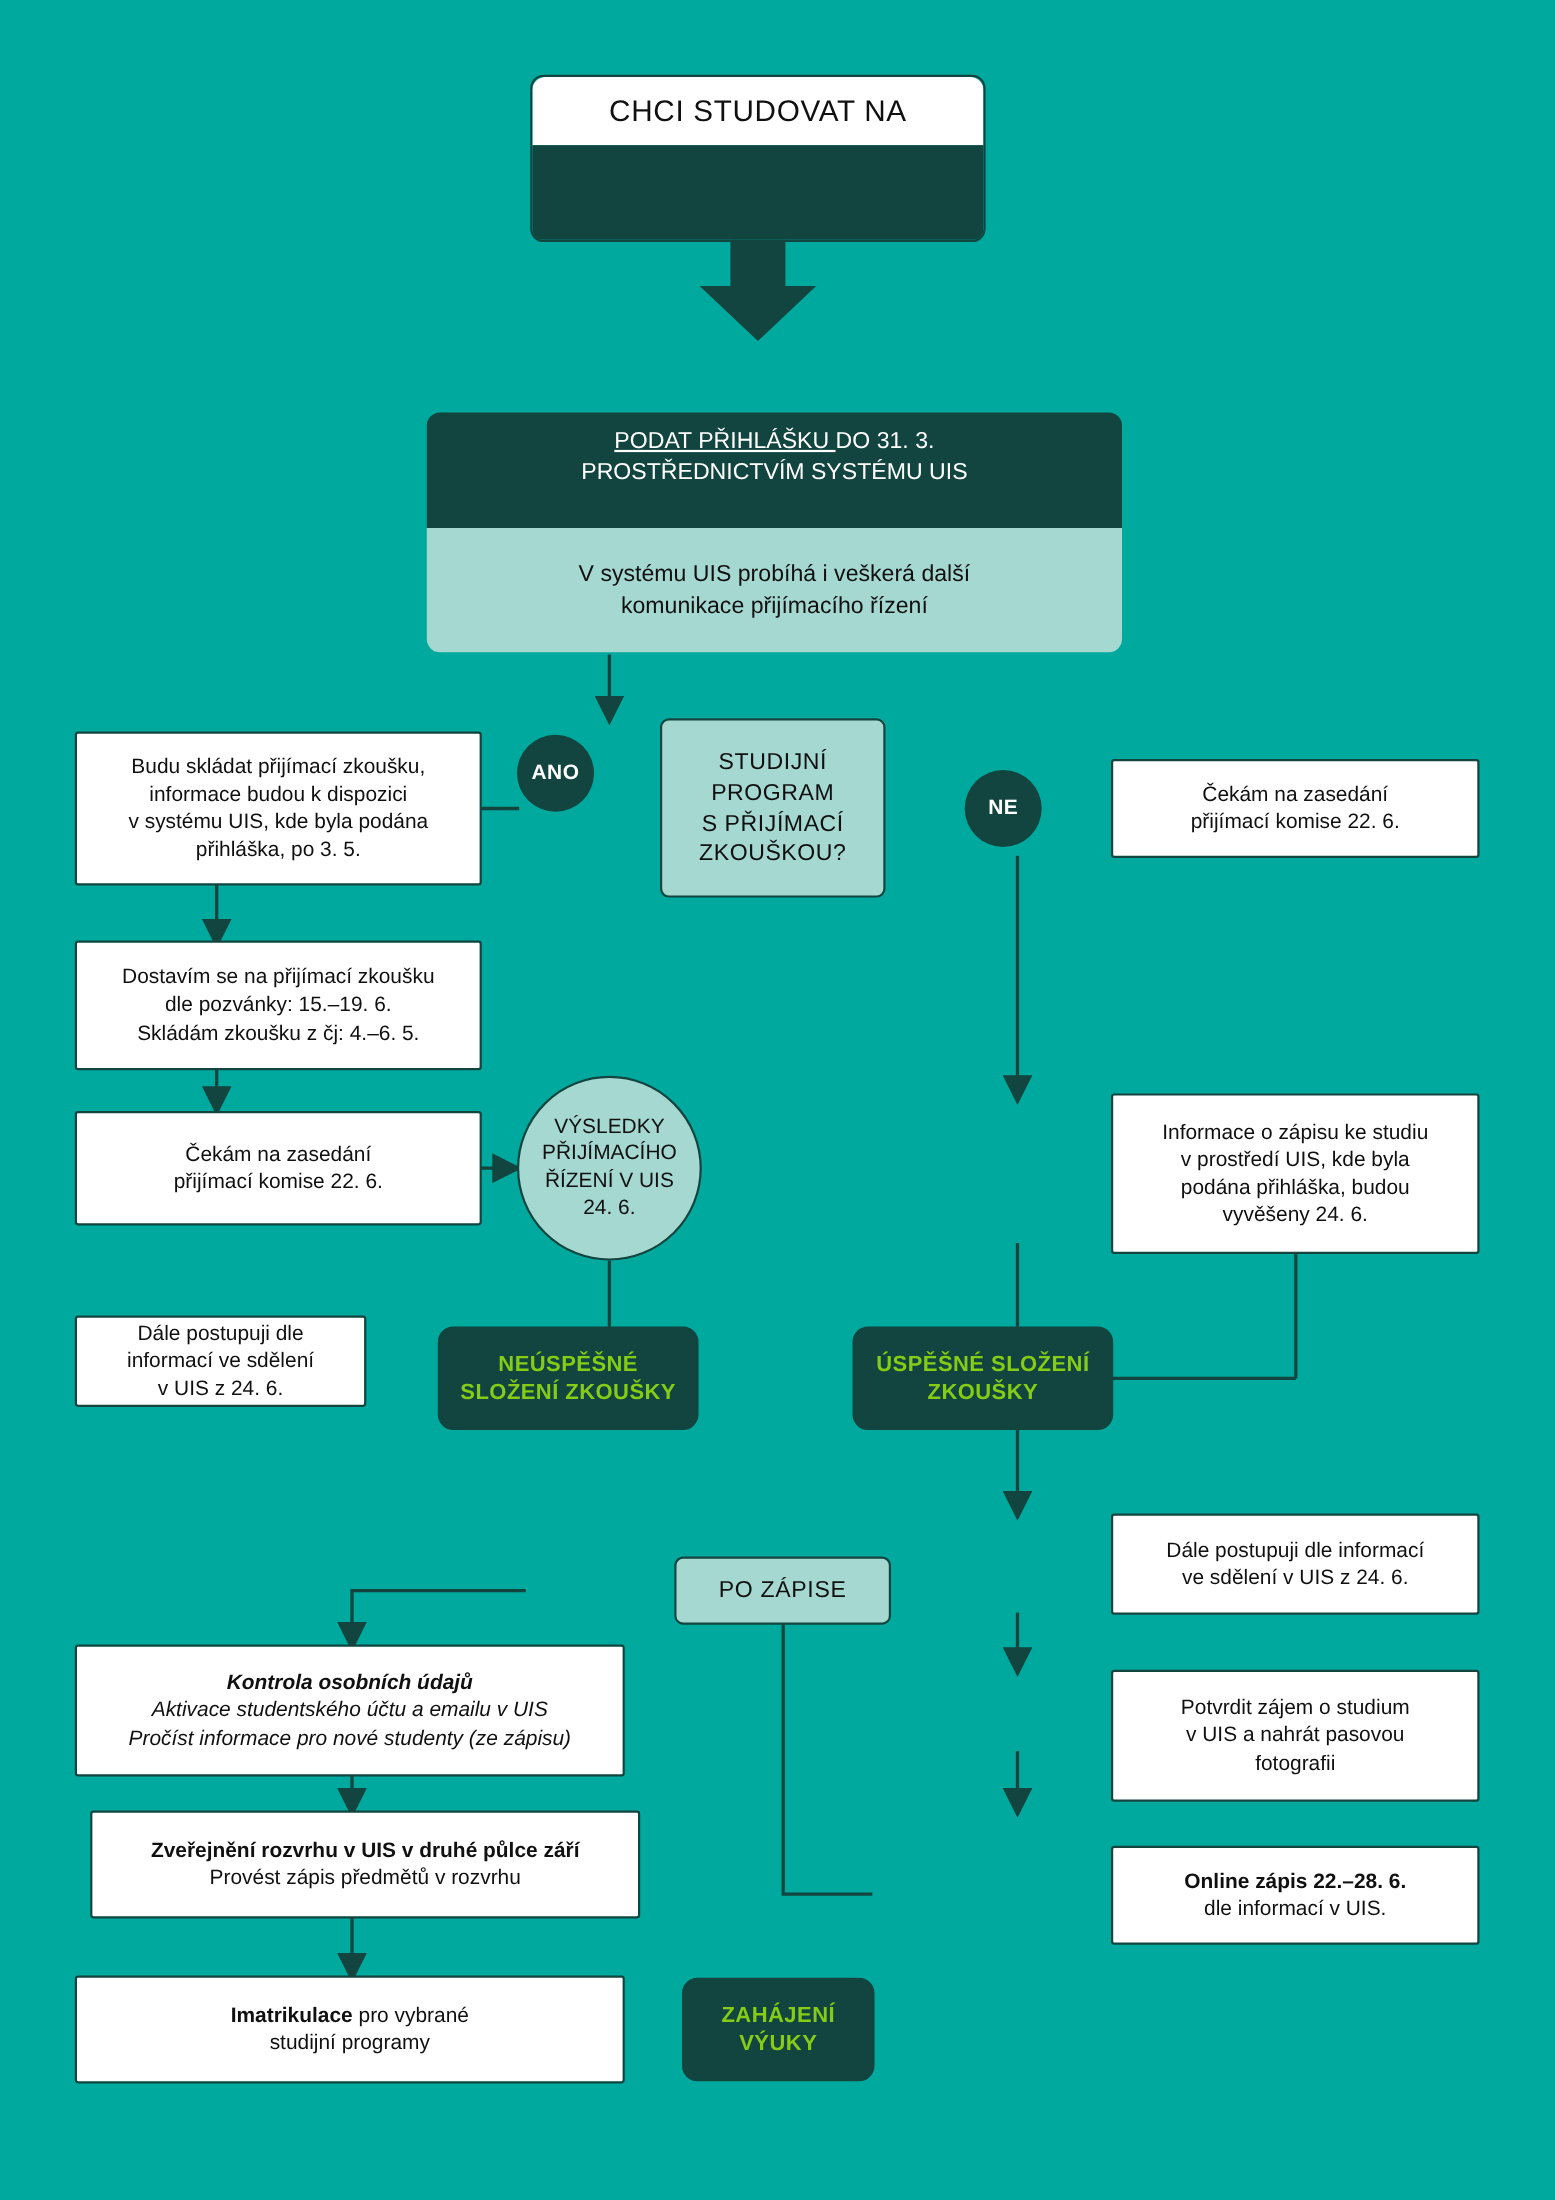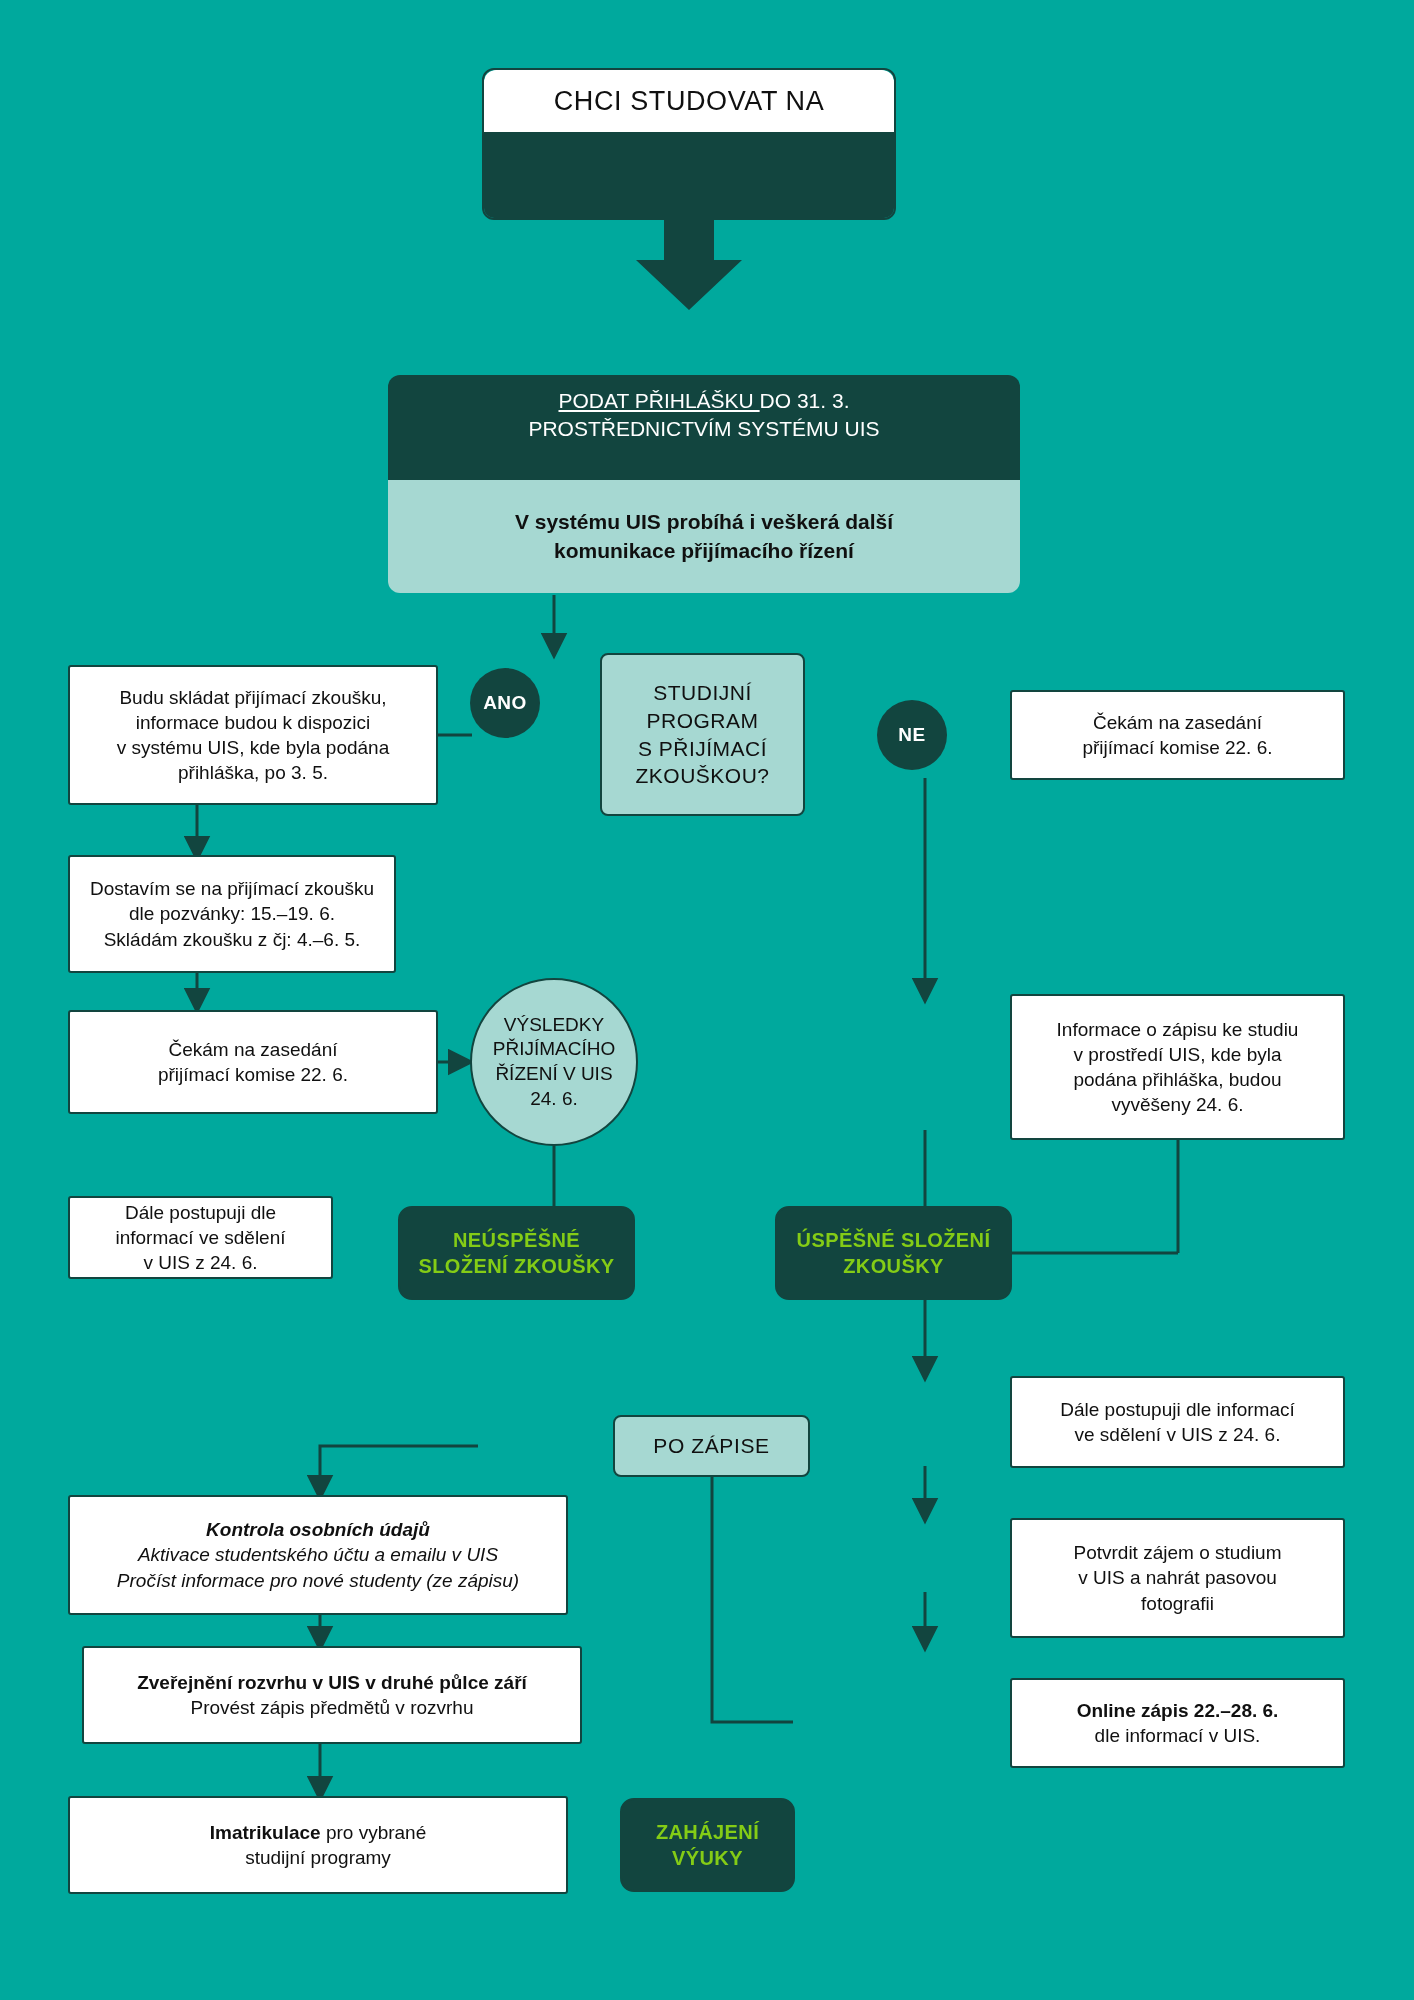--- a/index.html
+++ b/index.html
@@ -154,21 +154,21 @@
     <div class="hdr-dark"></div>
   </div>
 
   <div class="stack" style="left:388px; top:375px; width:632px;">
     <div class="top" style="height:105px;">
       <div>
         <span class="u">PODAT PŘIHLÁŠKU </span><span>DO 31. 3.</span><br>
         <span>PROSTŘEDNICTVÍM SYSTÉMU UIS</span>
       </div>
     </div>
-    <div class="bot" style="height:113px;font-weight:bold;">
+    <div class="bot" style="height:113px;">
       <div>
         <span>V systému UIS probíhá i veškerá další</span><br>
         <span>komunikace přijímacího řízení</span>
       </div>
     </div>
   </div>
 
   <div class="node mint" style="left:600px; top:653px; width:205px; height:163px; font-size:21px; letter-spacing:.5px;">
     <div>
       <span>STUDIJNÍ</span><br>
@@ -184,21 +184,21 @@
 
   <div class="node card" style="left:68px; top:665px; width:370px; height:140px;">
     <div>
       <span>Budu skládat přijímací zkoušku,</span><br>
       <span>informace budou k dispozici</span><br>
       <span>v systému UIS, kde byla podána</span><br>
       <span>přihláška, po 3. 5.</span>
     </div>
   </div>
 
-  <div class="node card" style="left:68px; top:855px; width:328px; height:118px;">
+  <div class="node card" style="left:68px; top:855px; width:370px; height:118px;">
     <div>
       <span>Dostavím se na přijímací zkoušku</span><br>
       <span>dle pozvánky: 15.–19. 6.</span><br>
       <span>Skládám zkoušku z čj: 4.–6. 5.</span>
     </div>
   </div>
 
   <div class="node card" style="left:68px; top:1010px; width:370px; height:104px;">
     <div>
       <span>Čekám na zasedání</span><br>

